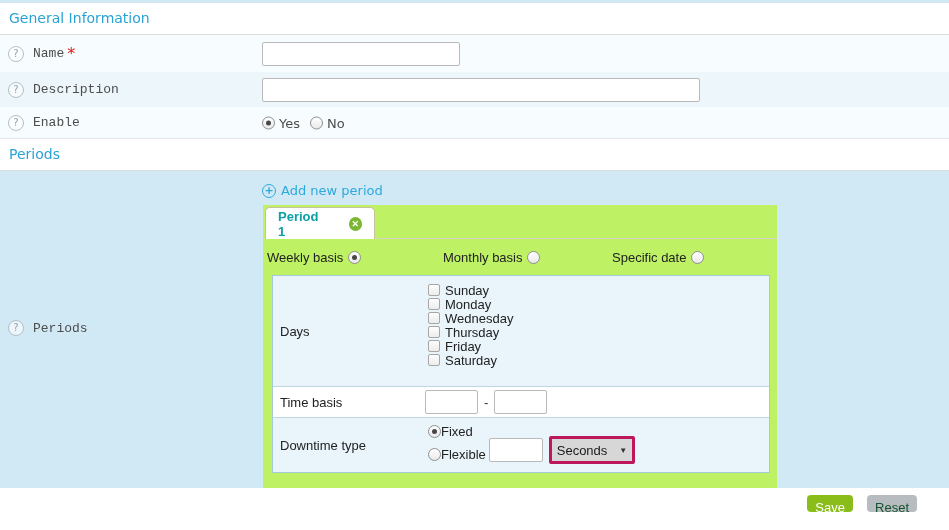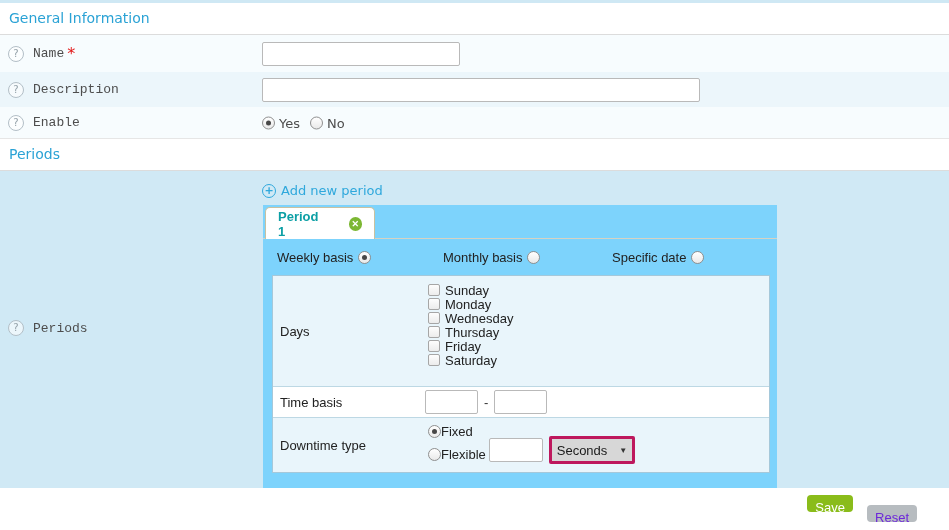--- a/index.html
+++ b/index.html
@@ -56,21 +56,21 @@
     position:absolute; left:262px; top:12px; display:flex; align-items:center;
     color:#2fa8dc; font-size:13px; cursor:pointer; text-decoration:none;
   }
   .add-icon {
     width:14px; height:14px; border:1px solid #2fa8dc; border-radius:50%;
     color:#2fa8dc; font-size:11px; font-weight:bold; line-height:12px; text-align:center;
     margin-right:5px;
   }
   .panel {
     position:absolute; left:263px; top:34px; width:514px; height:283px;
-    background:#7dd3fc; font-family:"Liberation Sans", sans-serif; color:#222;
+    background:#bef264; font-family:"Liberation Sans", sans-serif; color:#222;
   }
   .tabstrip { position:relative; height:34px; border-bottom:1px solid #d6d2c2; }
   .tab {
     position:absolute; left:2px; top:2px; bottom:-1px; width:110px;
     background:#fff; border:1px solid #c9c19f; border-bottom:none;
     border-radius:5px 5px 0 0; display:flex; align-items:center;
     padding:0 12px; cursor:pointer;
   }
   .tab-label { color:#0c9fa5; font-weight:bold; font-size:13px; }
   .tab-close {
@@ -106,21 +106,21 @@
   }
   .unit-arrow { font-size:8px; margin-left:12px; color:#333; }
   
   .footer { height:43px; background:#fff; text-align:right; padding:7px 32px 0 0; }
   .btn {
     display:inline-block; height:17px; line-height:25px; padding:0 8px;
     border:none; border-radius:4px; font-size:13px; cursor:pointer;
     font-family:Liberation Sans, sans-serif; vertical-align:top;
   }
   .btn-save { background:#8abc1a; color:#fff; margin-right:9px; }
-  .btn-reset { background:#b7bcc0; color:#6d28d9;margin-top:10px; }
+  .btn-reset { background:#b7bcc0; color:#14532d; }
 </style>
 </head>
 <body>
 
 <div class="page">
 
   <div class="section-header">General Information</div>
 
   <div class="form-row row-name">
     <span class="help-badge">?</span>
@@ -166,21 +166,21 @@
 
     <div class="panel">
 
       <div class="tabstrip">
         <div class="tab">
           <span class="tab-label">Period 1</span>
           <span class="tab-close">✕</span>
         </div>
       </div>
 
-      <div class="basis-item" style="left:14px;">
+      <div class="basis-item" style="left:4px;">
         <span class="blab">Weekly basis</span>
         <input type="radio" name="basis" checked="" style="">
       </div>
       <div class="basis-item" style="left:180px;">
         <span class="blab">Monthly basis</span>
         <input type="radio" name="basis" style="">
       </div>
       <div class="basis-item" style="left:349px;">
         <span class="blab">Specific date</span>
         <input type="radio" name="basis" style="">

